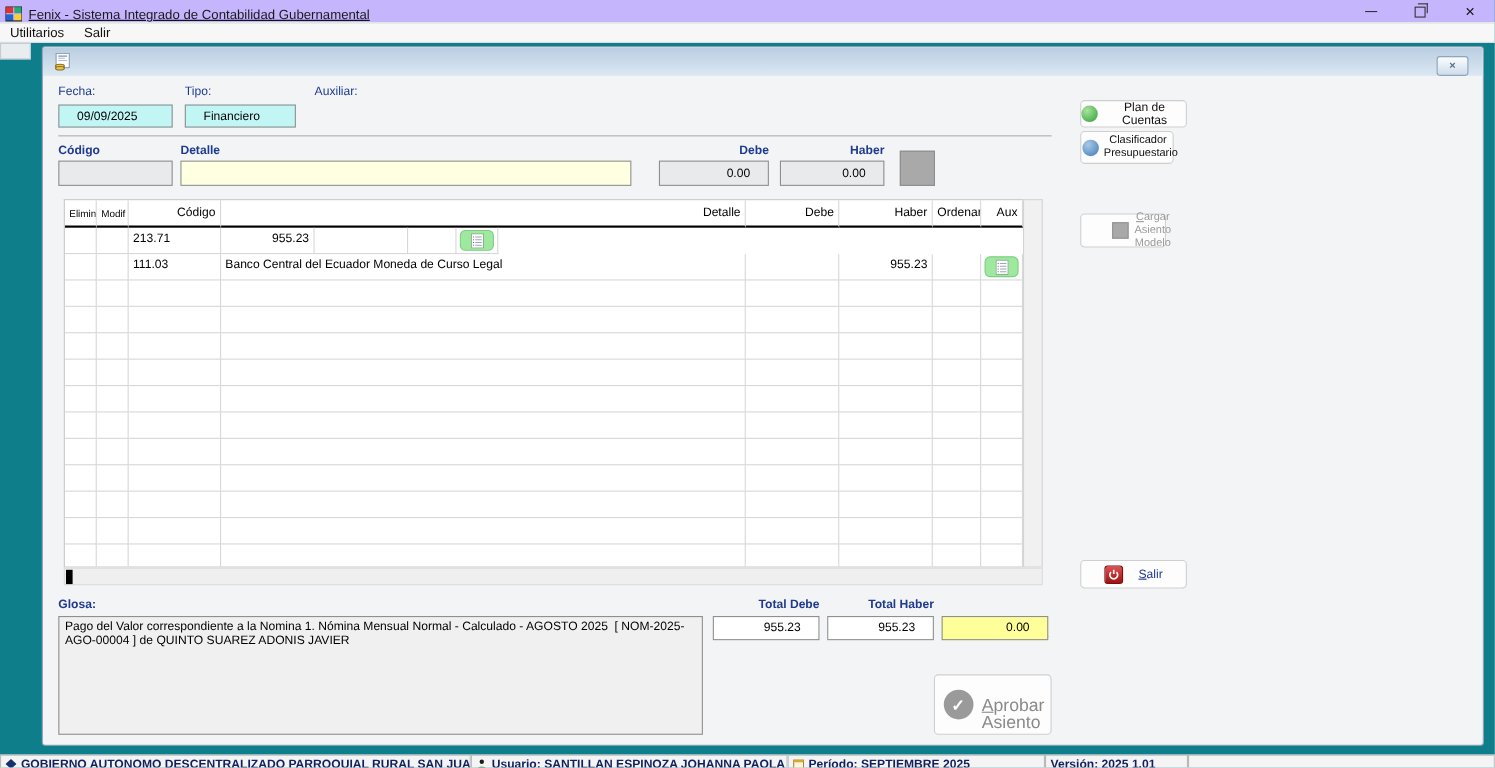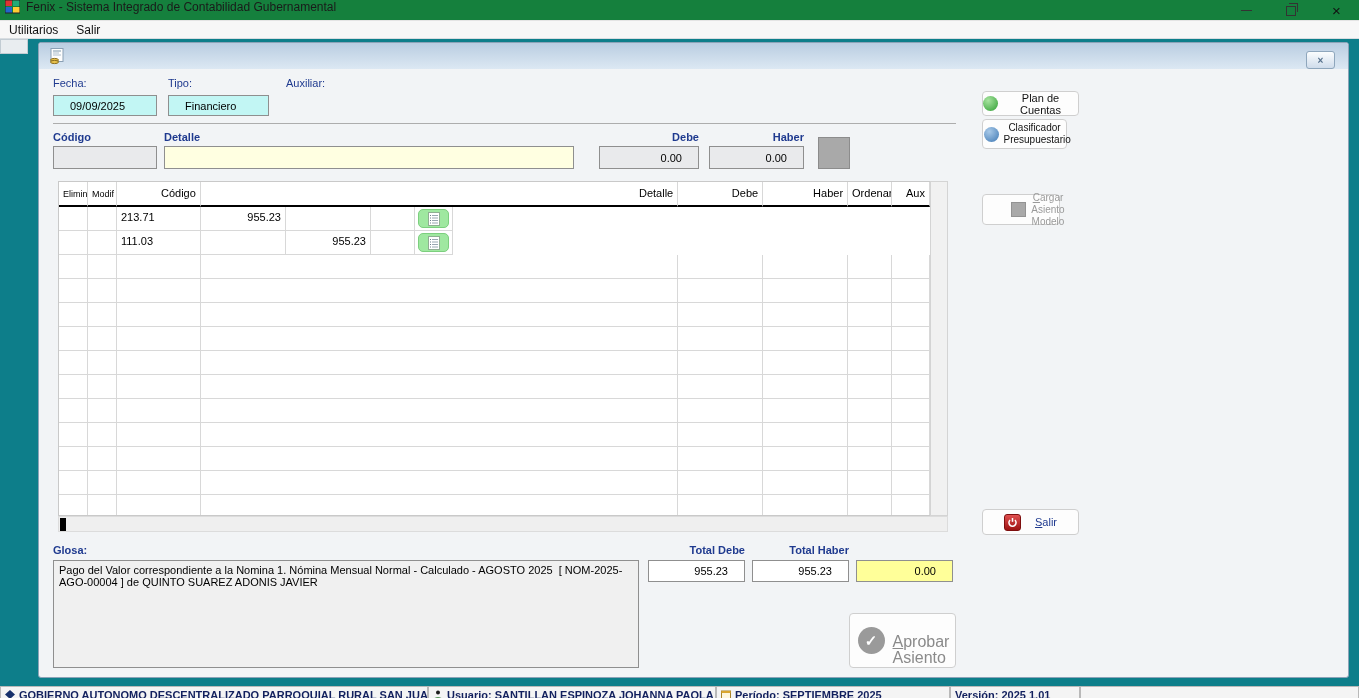--- a/index.html
+++ b/index.html
@@ -1,20 +1,20 @@
 <!DOCTYPE html>
 <html><head>
 <meta charset="utf-8">
 <style>
   html,body{margin:0;padding:0;}
   body{font-family:"Liberation Sans",sans-serif;font-size:11px;color:#000;}
   #screen{position:relative;width:1359px;height:698px;background:#0d7e8a;overflow:hidden;}
 
   
-  .titlebar{position:absolute;left:0;top:0;width:1359px;height:20px;background:#15803d;display:flex;align-items:flex-start;border-bottom:1px solid #e4e4e4;}
+  .titlebar{position:absolute;left:0;top:0;width:1359px;height:20px;background:#c4b5fd;display:flex;align-items:flex-end;border-bottom:1px solid #e4e4e4;text-decoration:underline;}
   .appicon{width:15px;height:14px;margin:0 6px 0 5px;}
   .title-text{font-size:12px;color:#1a1a1a;}
   .winctl{position:absolute;top:0;height:20px;width:45px;display:flex;align-items:center;justify-content:center;cursor:default;}
   .winctl.min{right:90px;} .winctl.res{right:45px;} .winctl.cls{right:0;}
   .min-glyph{width:11px;height:0;border-top:1px solid #333;}
   .res-glyph{width:8px;height:8px;border:1px solid #333;position:relative;margin-top:2px;margin-right:2px;}
   .res-glyph::before{content:'';position:absolute;left:2px;top:-4px;width:8px;height:8px;border:1px solid #333;border-bottom:none;border-left:none;}
   .cls-glyph{font-size:15px;line-height:15px;color:#111;}
 
   
@@ -177,20 +177,21 @@
                   <line x1="2" y1="8.5" x2="3" y2="8.5" stroke="#6d7d88"></line>
                   <line x1="2" y1="11" x2="3" y2="11" stroke="#6d7d88"></line>
                 </svg>
               </button>
             </div>
           </div>
           <div class="grow">
             <div class="gcell c0"></div>
             <div class="gcell c1"></div>
             <div class="gcell c2">111.03</div>
+            <div class="gcell c3">Banco Central del Ecuador Moneda de Curso Legal</div>
             <div class="gcell c4"></div>
             <div class="gcell c5">955.23</div>
             <div class="gcell c6"></div>
             <div class="gcell c7 auxc">
               <button class="auxbtn">
                 <svg width="12" height="14" viewBox="0 0 12 14">
                   <rect x="0.5" y="0.5" width="11" height="13" fill="#fff" stroke="#8fae92"></rect>
                   <line x1="4" y1="3.5" x2="10" y2="3.5" stroke="#9aa8b2"></line>
                   <line x1="4" y1="6" x2="10" y2="6" stroke="#9aa8b2"></line>
                   <line x1="4" y1="8.5" x2="10" y2="8.5" stroke="#9aa8b2"></line>

